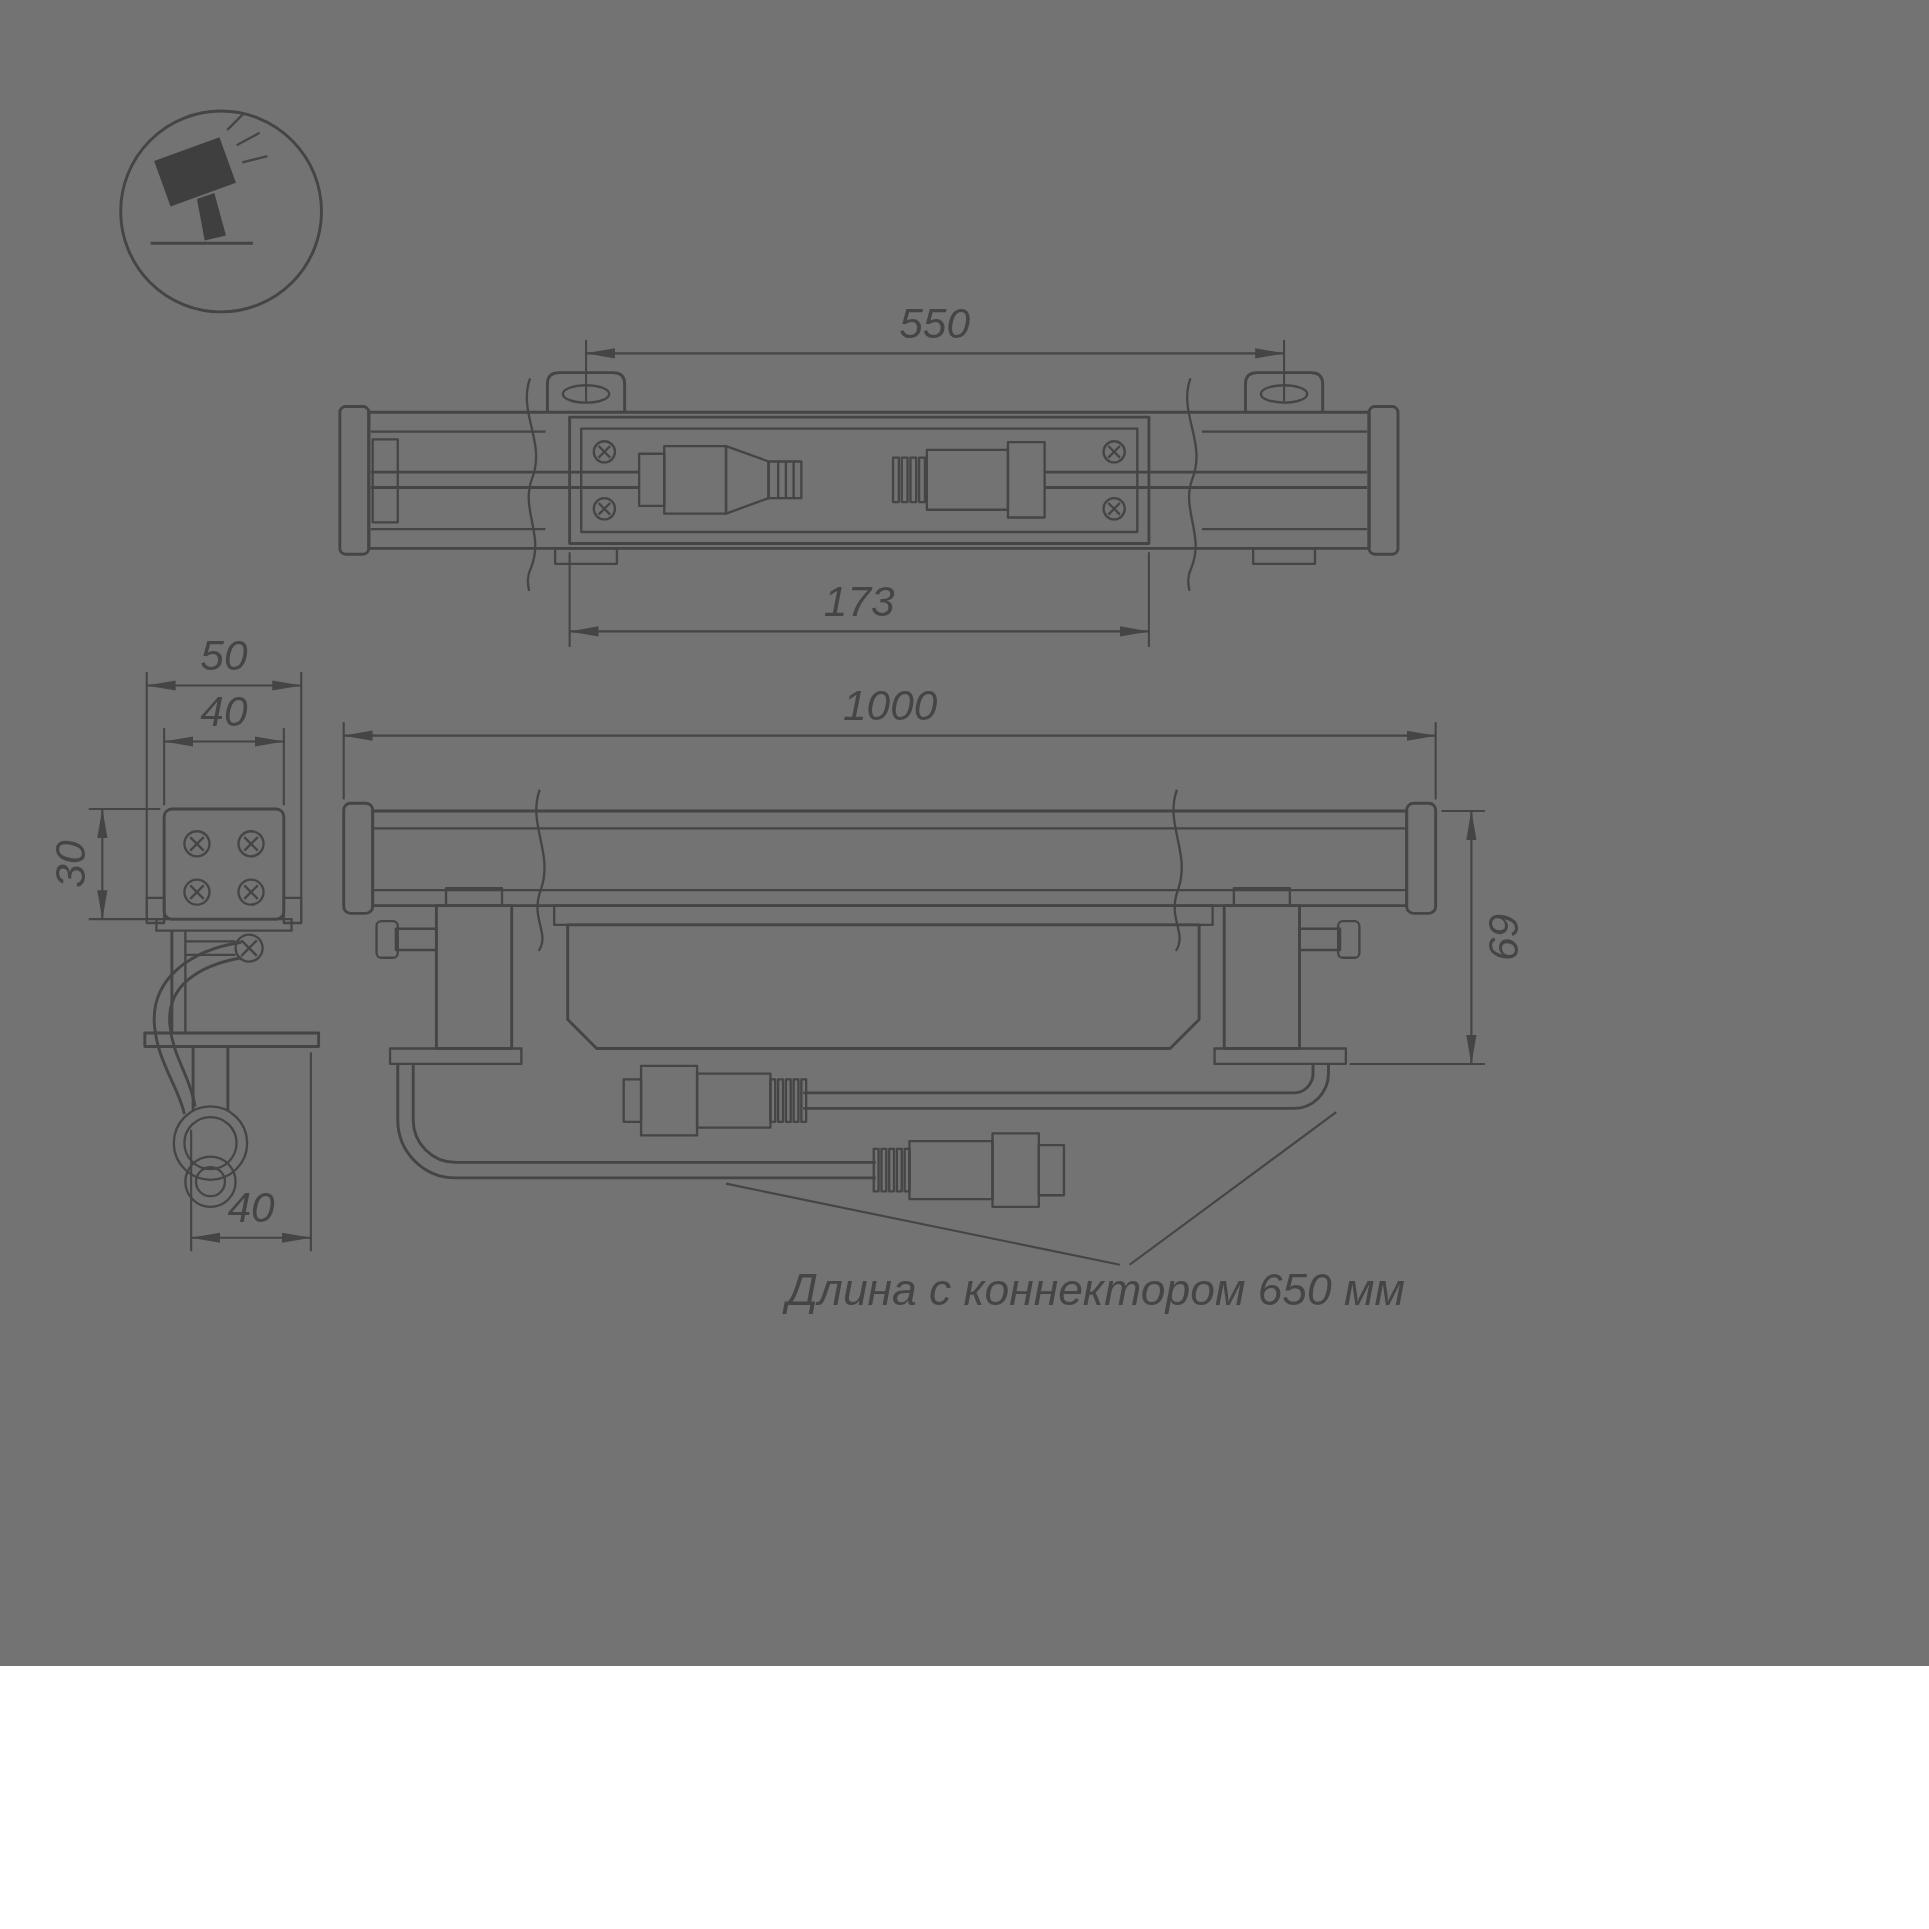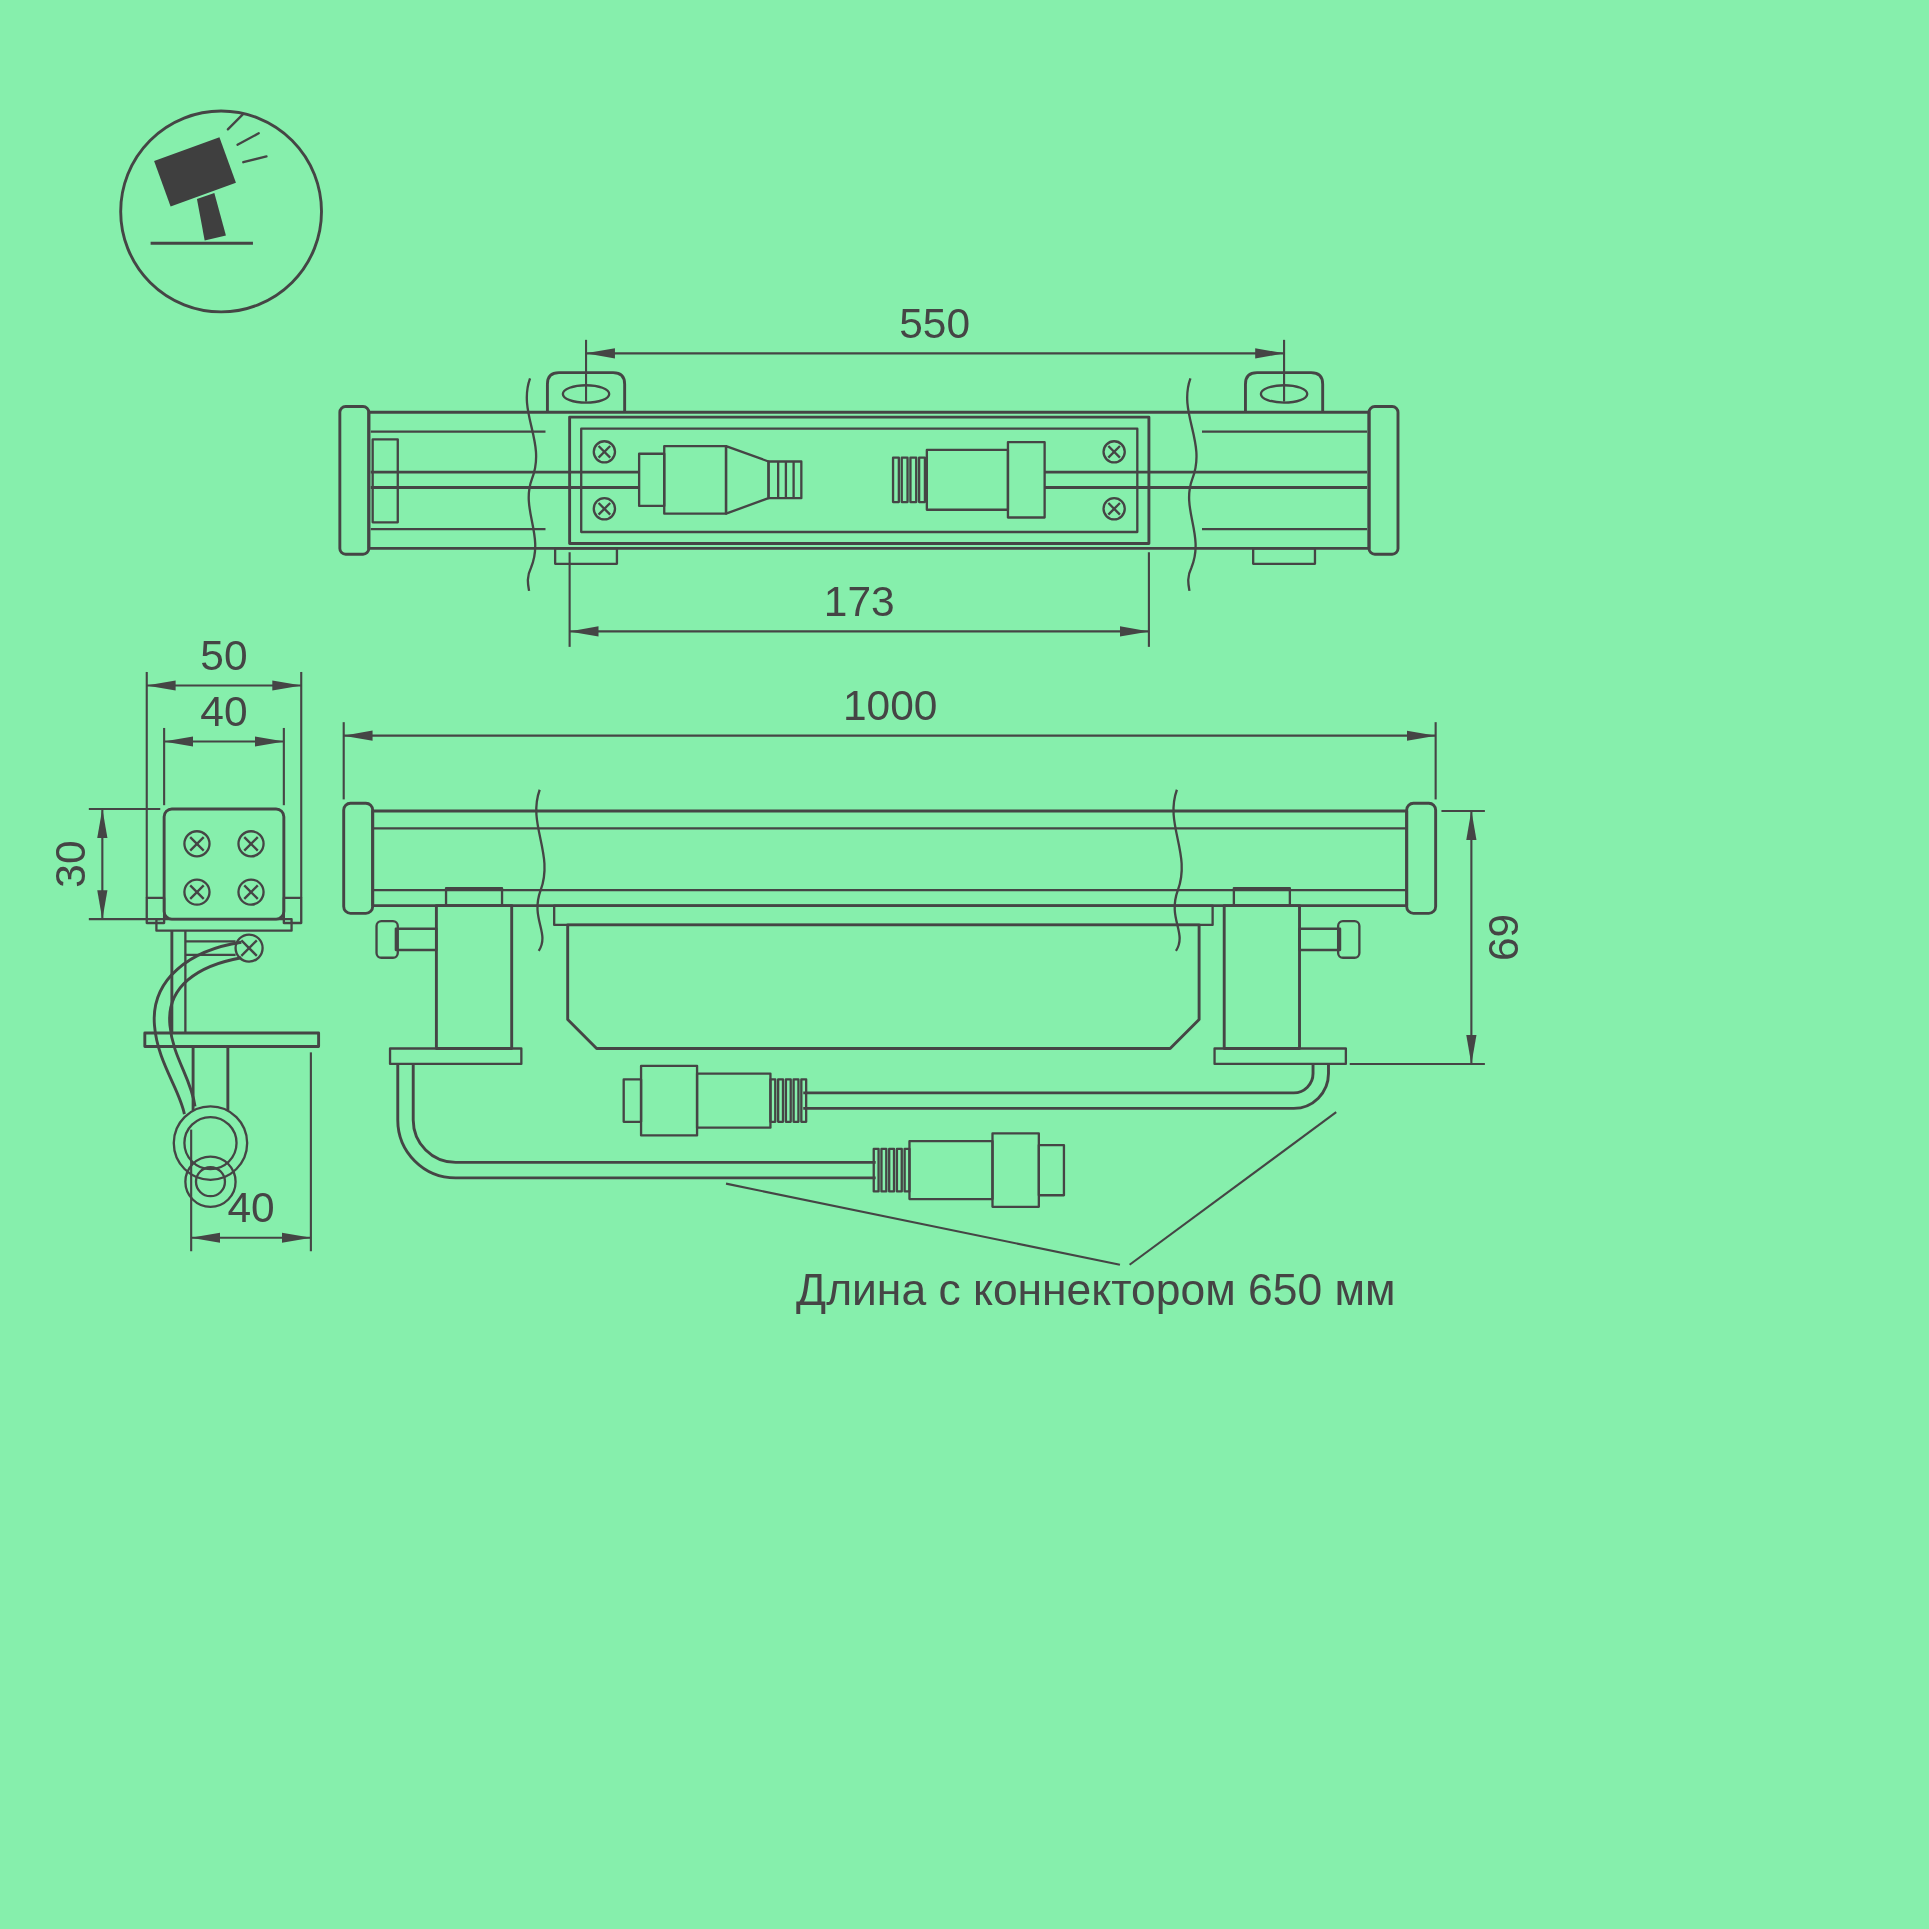--- a/index.html
+++ b/index.html
@@ -1,16 +1,16 @@
 <!DOCTYPE html>
 <html><head>
 <meta charset="utf-8">
 <style>
   html,body{margin:0;padding:0;background:#ffffff;}
-  .canvas{position:relative;width:1929px;height:1929px;background:#86efac;overflow:hidden;}
+  .canvas{position:relative;width:1929px;height:1666px;background:#737373;overflow:hidden;font-style:italic;}
   svg{display:block;}
   .s3{stroke:#454545;stroke-width:3;fill:none;stroke-linejoin:round;}
   .s2{stroke:#454545;stroke-width:2.4;fill:none;stroke-linejoin:round;}
   .dim{stroke:#454545;stroke-width:2.2;fill:none;}
   .cab{stroke:#454545;stroke-width:3;fill:none;}
   .dark{fill:#3f3f3f;stroke:none;}
   text{font-family:"Liberation Sans",sans-serif;fill:#454545;}
   .dimtxt{font-size:44px;}
   .notetxt{font-size:46px;}
 </style>

